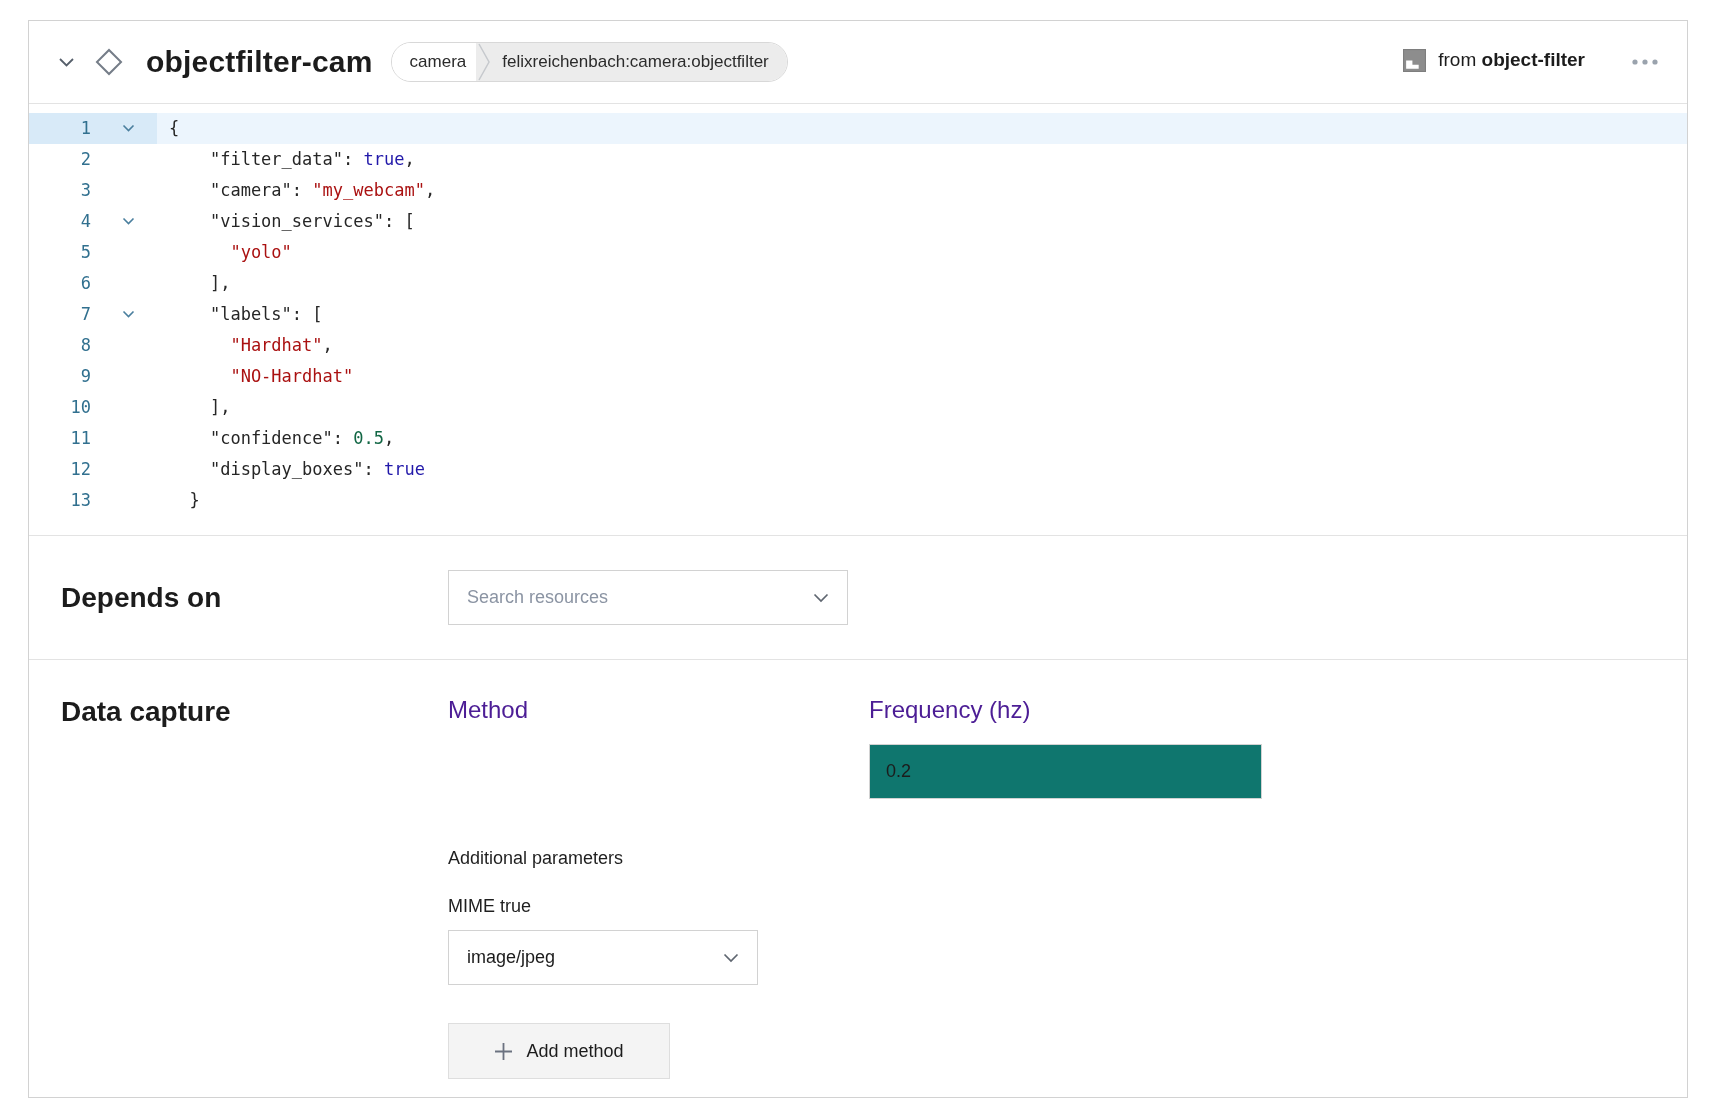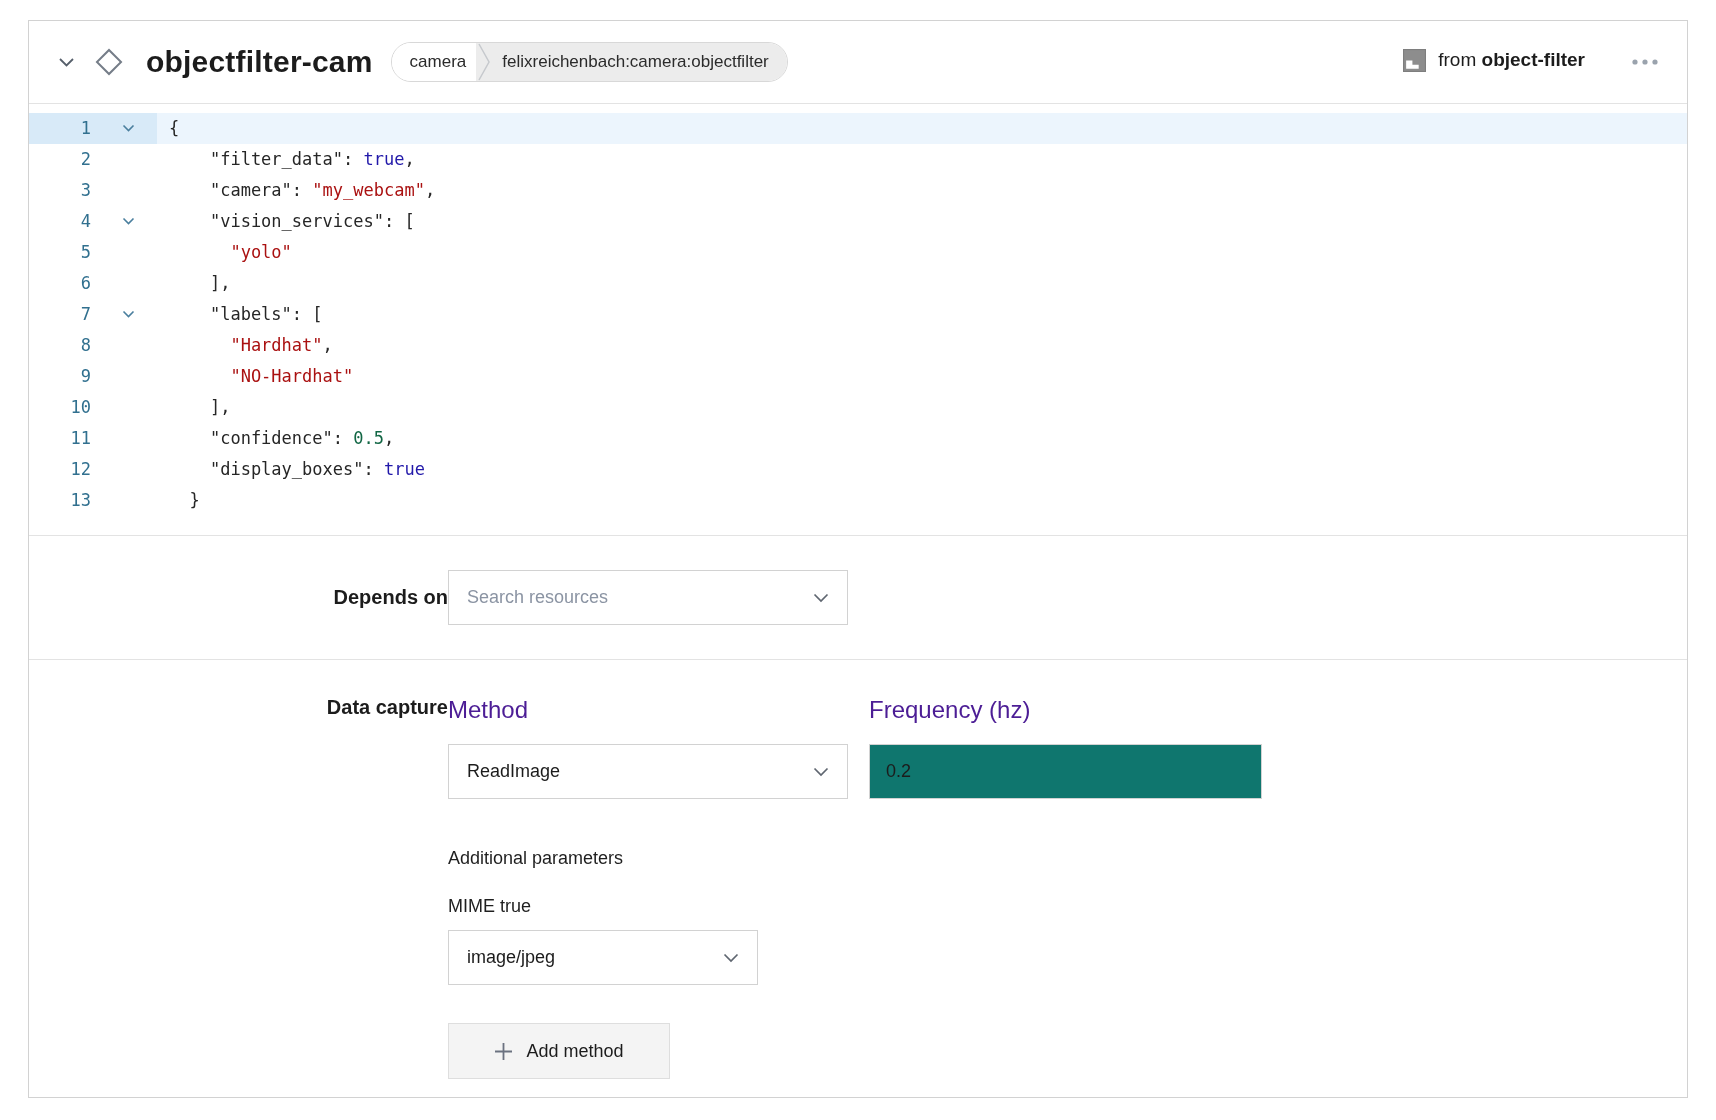--- a/index.html
+++ b/index.html
@@ -36,21 +36,21 @@
   .fold{width:58px;display:flex;align-items:center;justify-content:center;}
   .code{white-space:pre;padding-left:12px;}
   .line.active{background:var(--c-active_line_bg);}
   .line.active .gutter-wrap{background:var(--c-active_gutter_bg);}
   .tok-k,.tok-p{color:#262626;}
   .tok-s{color:var(--c-string);}
   .tok-b{color:var(--c-bool);}
   .tok-n{color:var(--c-number);}
   
   .section{display:flex;padding-left:32px;padding-right:26px;}
-  .sec-label{width:387px;flex-shrink:0;font-size:20px;font-weight:bold;text-align:right;}
+  .sec-label{width:387px;flex-shrink:0;font-size:28px;font-weight:bold;}
   .depends{height:124px;align-items:center;border-bottom:1px solid var(--c-divider);}
   .selectbox{height:55px;background:#fff;border:1px solid var(--c-border);display:flex;
     align-items:center;padding:0 18px;font-size:18px;cursor:pointer;}
   .selectbox .val{flex:1;}
   .placeholder{color:var(--c-muted);}
   .w400{width:400px;} .w310{width:310px;}
   
   .capture{padding-top:36px;padding-bottom:30px;}
   .form-col{flex:1;}
   .row1{display:flex;}
@@ -235,26 +235,20 @@
       </svg>
     </div>
   </div>
 
   <div class="section capture">
     <div class="sec-label">Data capture</div>
     <div class="form-col">
       <div class="row1">
         <div class="grp-method">
           <label class="fld-label">Method</label>
-          <div class="selectbox">
-            <span class="val">ReadImage</span>
-            <svg class="chev-icon" width="16" height="10" viewBox="0 0 16 10">
-              <polyline points="1.5,1.5 8,8 14.5,1.5" fill="none" stroke="#5f6670" stroke-width="1.7"></polyline>
-            </svg>
-          </div>
         </div>
         <div class="grp-freq">
           <label class="fld-label">Frequency (hz)</label>
           <input class="textinput" type="text" value="0.2" style="">
         </div>
       </div>
 
       <div class="addl">Additional parameters</div>
       <div class="addl mime-label">MIME true</div>
       <div class="selectbox w310 mime-box">

